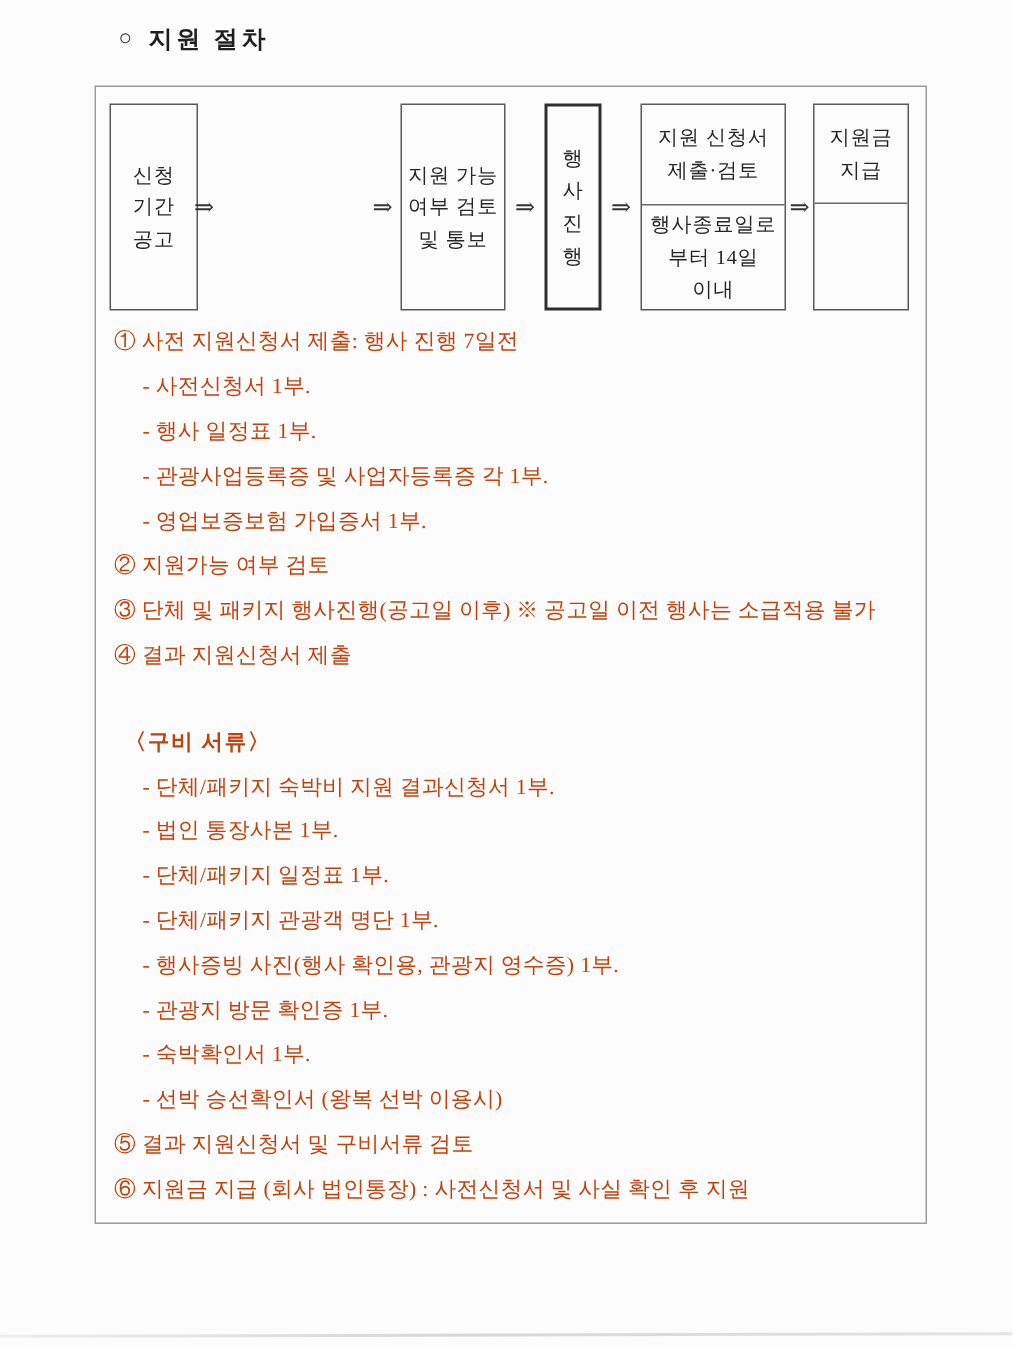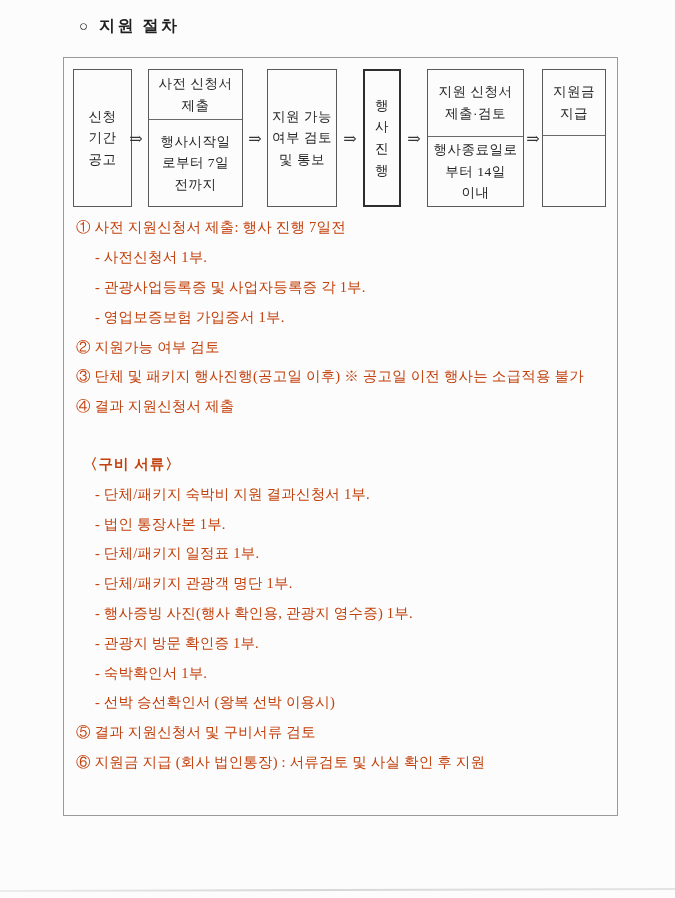--- a/index.html
+++ b/index.html
@@ -83,27 +83,20 @@
     <div class="flow">
 
       <div class="fb fb1">
         <div class="ftxt">신청
 기간
 공고</div>
       </div>
 
       <div class="fa fa1">⇒</div>
 
-      <div class="fb fb2 split">
-        <div class="ftop">사전 신청서
-제출</div>
-        <div class="fbot">행사시작일
-로부터 7일
-전까지</div>
-      </div>
 
       <div class="fa fa2">⇒</div>
 
       <div class="fb fb3">
         <div class="ftxt">지원 가능
 여부 검토
 및 통보</div>
       </div>
 
       <div class="fa fa3">⇒</div>
@@ -130,35 +123,36 @@
       <div class="fb fb6 split">
         <div class="ftop">지원금
 지급</div>
       </div>
 
     </div>
 
     <div class="list">
       <div class="ln lv0">① 사전 지원신청서 제출: 행사 진행 7일전</div>
       <div class="ln lv1">- 사전신청서 1부.</div>
+      <div class="ln lv1">- 행사 일정표 1부.</div>
       <div class="ln lv1">- 관광사업등록증 및 사업자등록증 각 1부.</div>
       <div class="ln lv1">- 영업보증보험 가입증서 1부.</div>
       <div class="ln lv0">② 지원가능 여부 검토</div>
       <div class="ln lv0">③ 단체 및 패키지 행사진행(공고일 이후) ※ 공고일 이전 행사는 소급적용 불가</div>
       <div class="ln lv0">④ 결과 지원신청서 제출</div>
       <div class="ln hdr">〈구비 서류〉</div>
       <div class="ln lv1">- 단체/패키지 숙박비 지원 결과신청서 1부.</div>
       <div class="ln lv1">- 법인 통장사본 1부.</div>
       <div class="ln lv1">- 단체/패키지 일정표 1부.</div>
       <div class="ln lv1">- 단체/패키지 관광객 명단 1부.</div>
       <div class="ln lv1">- 행사증빙 사진(행사 확인용, 관광지 영수증) 1부.</div>
       <div class="ln lv1">- 관광지 방문 확인증 1부.</div>
       <div class="ln lv1">- 숙박확인서 1부.</div>
       <div class="ln lv1">- 선박 승선확인서 (왕복 선박 이용시)</div>
       <div class="ln lv0">⑤ 결과 지원신청서 및 구비서류 검토</div>
-      <div class="ln lv0">⑥ 지원금 지급 (회사 법인통장) : 서류검토 및 사실 확인 후 지원</div>
+      <div class="ln lv0">⑥ 지원금 지급 (회사 법인통장) : 사전신청서 및 사실 확인 후 지원</div>
     </div>
 
   </div>
 
   <div class="edge"></div>
 
 </div>
 
 </body></html>

